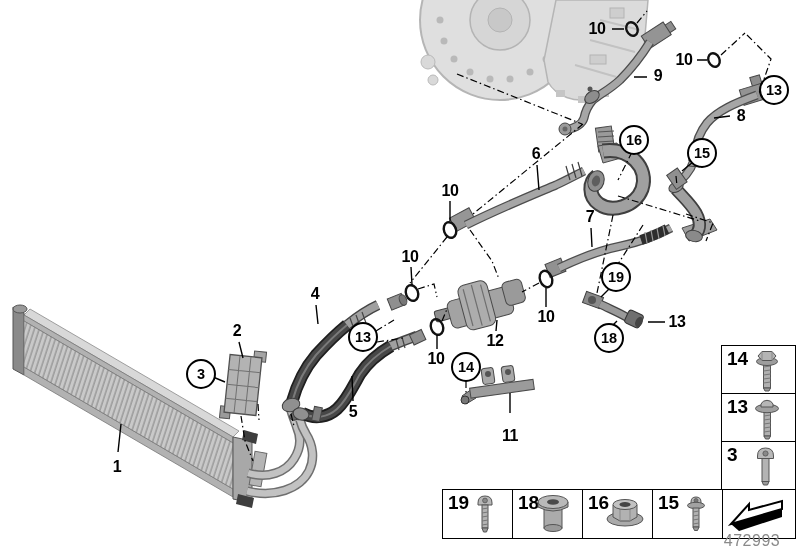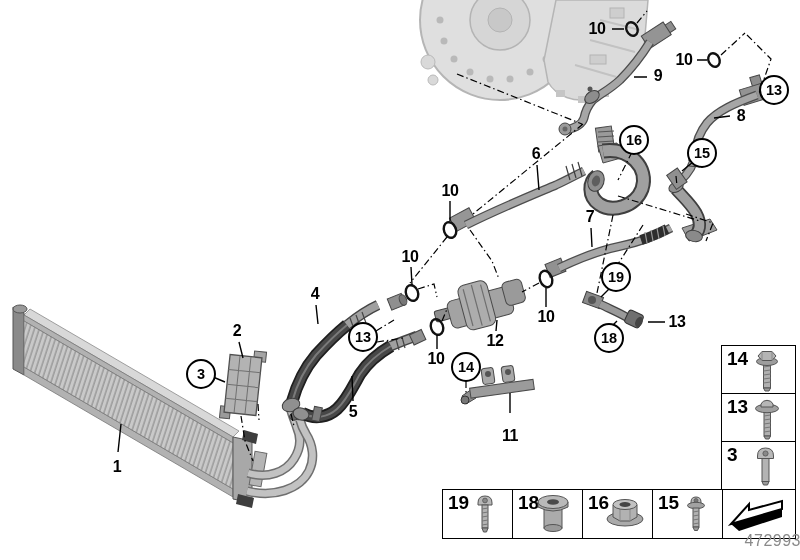--- a/index.html
+++ b/index.html
@@ -6,21 +6,21 @@
   .stage{position:relative;width:800px;height:560px;background:#ffffff;overflow:hidden;
          font-family:"Liberation Sans", sans-serif;}
   svg.art{position:absolute;left:0;top:0;}
   .callout{position:absolute;transform:translate(-50%,-50%);font-weight:bold;font-size:16px;
            line-height:1;color:#000;letter-spacing:-0.5px;white-space:nowrap;cursor:pointer;}
   .callout.circled{width:26px;height:26px;border:2px solid #000;border-radius:50%;background:#fff;
            font-size:14.5px;letter-spacing:0;display:flex;align-items:center;justify-content:center;}
   .legend-box{position:absolute;border:1.6px solid #000;background:#fff;box-sizing:border-box;cursor:pointer;}
   .legend-num{position:absolute;left:5px;top:2px;font-weight:bold;font-size:19px;color:#000;}
   .legend-icon{position:absolute;}
-  .part-number{position:absolute;left:703px;top:532px;width:98px;text-align:right;
+  .part-number{position:absolute;left:703px;top:532px;width:98px;text-align:center;
            color:#8a8a8a;font-size:16px;letter-spacing:0.5px;}
 </style>
 </head>
 <body>
 
 <div class="stage">
 
   <svg class="art" width="800" height="560" viewBox="0 0 800 560">
     <defs>
       <pattern id="fins" patternUnits="userSpaceOnUse" width="4.6" height="12" patternTransform="rotate(18)">

